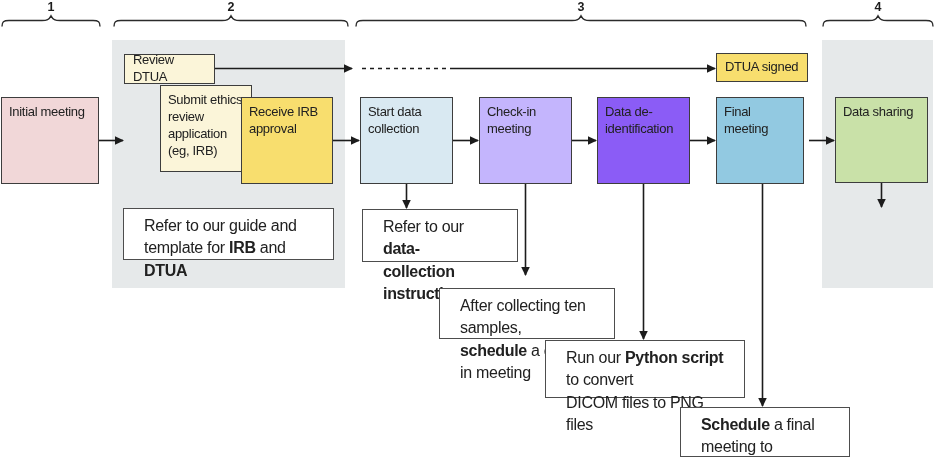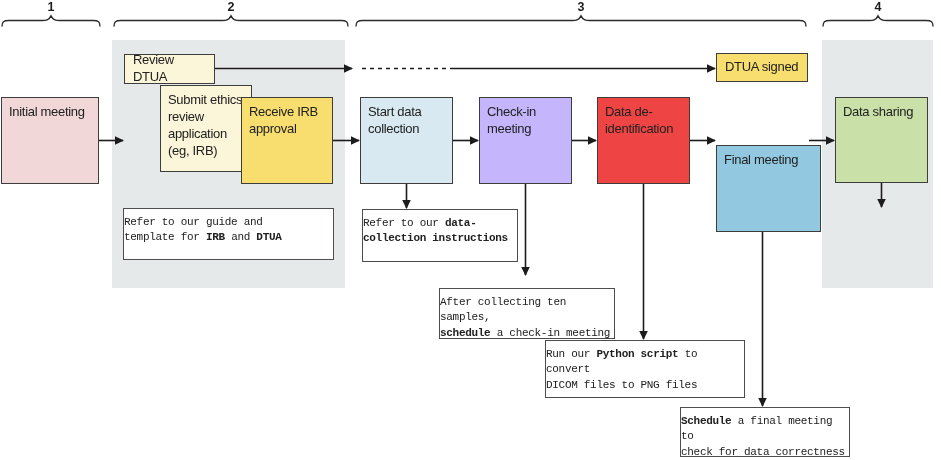--- a/index.html
+++ b/index.html
@@ -9,21 +9,21 @@
     color:#212121;letter-spacing:-0.3px;
   }
   .panel{position:absolute;background:#e6e9ea;}
   .node{
     position:absolute;box-sizing:border-box;border:1.5px solid #3d3d3d;
     font-size:13px;line-height:1.3;padding:6px 7px;white-space:pre-line;
   }
   .node-sm{display:flex;align-items:center;padding:0 6px 0 8px;}
   .ann{
     position:absolute;box-sizing:border-box;background:#ffffff;border:1.5px solid #4d4d4d;
-    font-size:11px;line-height:1.4;padding:6px 0;white-space:pre-line;font-family:Liberation Mono, monospace;
+    font-size:16px;line-height:1.4;padding:6px 20px;white-space:pre-line;
   }
   .ann b{font-weight:bold;}
   .phase-num{
     position:absolute;top:0;width:24px;text-align:center;
     font-size:12.5px;font-weight:600;color:#1c1c1c;letter-spacing:0;
   }
   #arrow-layer{position:absolute;left:0;top:0;pointer-events:none;}
   .flow-line{stroke:#1c1c1c;stroke-width:1.6;fill:none;}
   .brace{stroke:#2b2b2b;stroke-width:1.4;fill:none;}
 </style>
@@ -82,24 +82,24 @@
 
   <div class="node" style="left: 241px; top: 97px; width: 92px; height: 87px; background-color: rgb(248, 222, 110);">Receive IRB
 approval</div>
 
   <div class="node" style="left: 360px; top: 97px; width: 93px; height: 87px; background-color: rgb(217, 233, 242);">Start data
 collection</div>
 
   <div class="node" style="left: 479px; top: 97px; width: 93px; height: 87px; background-color: #c4b5fd;">Check-in
 meeting</div>
 
-  <div class="node" style="left: 597px; top: 97px; width: 93px; height: 87px; background-color: #ef4444;">Data de-
+  <div class="node" style="left: 597px; top: 97px; width: 93px; height: 87px; background-color: #8b5cf6;">Data de-
 identification</div>
 
-  <div class="node" style="left: 716px; top: 97px; width: 105px; height: 87px; background-color: rgb(146, 201, 225); margin-top: 48px;">Final meeting</div>
+  <div class="node" style="left: 716px; top: 97px; width: 88px; height: 87px; background-color: rgb(146, 201, 225);">Final meeting</div>
 
   <div class="node node-sm" style="left: 716px; top: 53px; width: 92px; height: 29px; background-color: rgb(248, 222, 110);">DTUA signed</div>
 
   <div class="node" style="left: 835px; top: 97px; width: 93px; height: 86px; background-color: rgb(201, 225, 168);">Data sharing</div>
 
   <div class="ann" style="left:123px;top:208px;width:211px;height:52px;"><span>Refer to our guide and
 template for </span><b>IRB</b><span> and </span><b>DTUA</b></div>
 
   <div class="ann" style="left:362px;top:209px;width:156px;height:53px;"><span>Refer to our </span><b>data-
 collection instructions</b></div>

